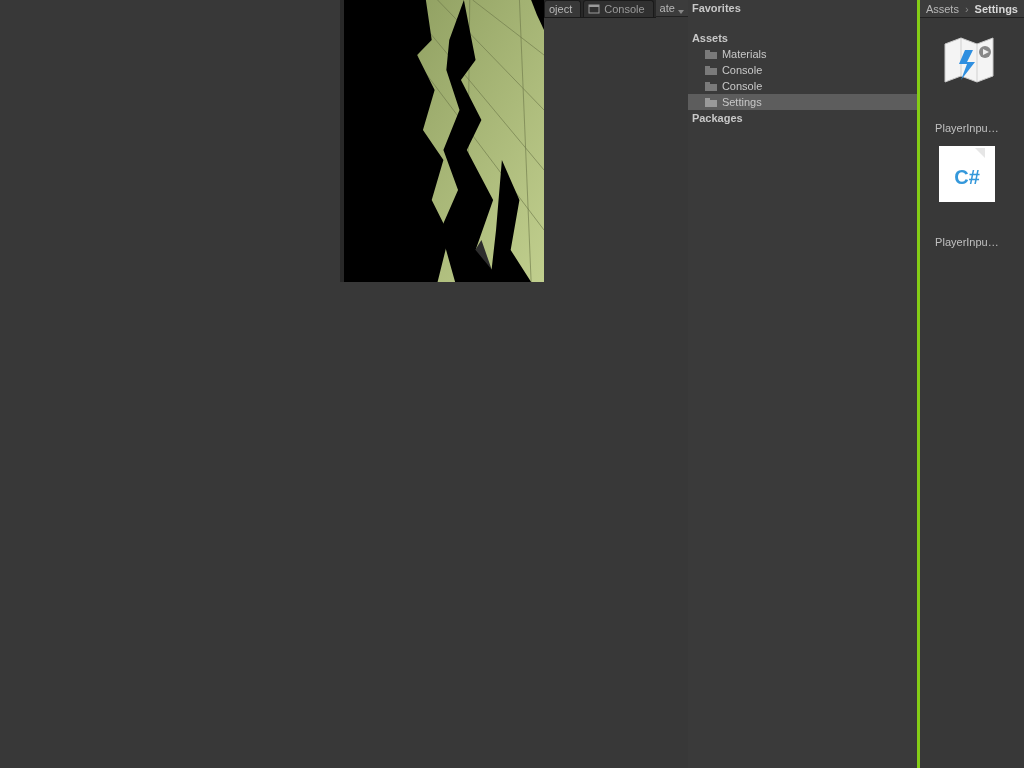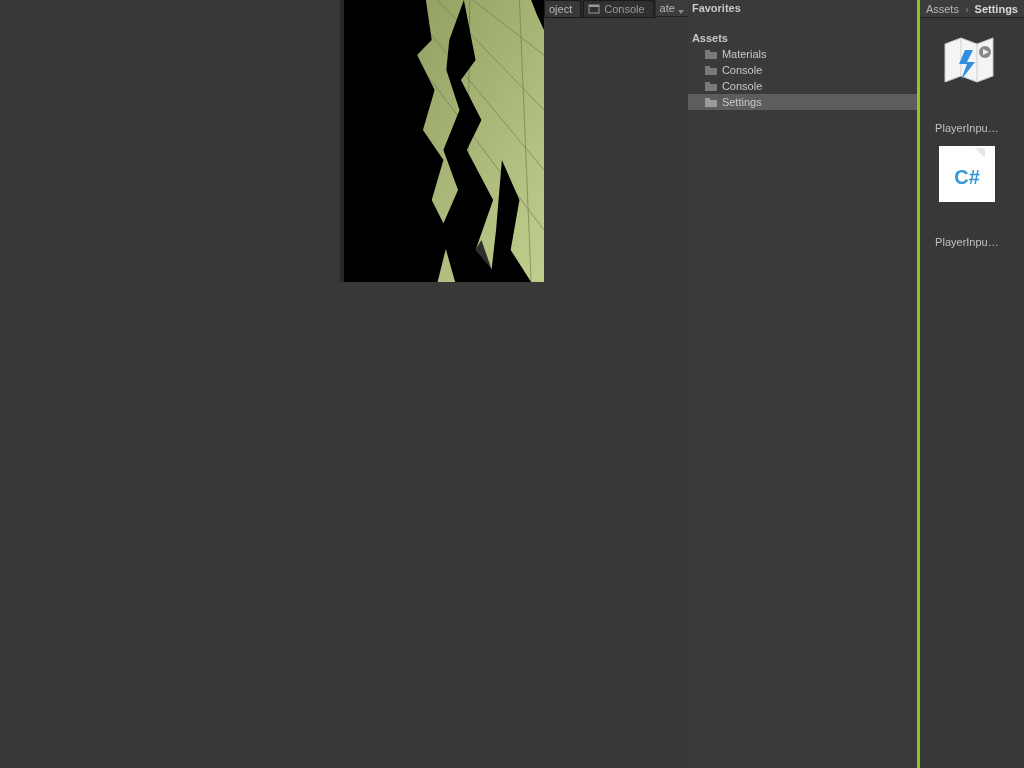--- a/index.html
+++ b/index.html
@@ -164,20 +164,21 @@
       <div class="tree-item selected">
         <span class="folder-icon">
             <svg viewBox="0 0 14 12">
               <path d="M1 3h4l1 1h7v7H1z" fill="#9a9a9a"></path>
               <rect x="1" y="2" width="5" height="2" fill="#9a9a9a"></rect>
             </svg>
           </span>
         <span>Settings</span>
       </div>
 
+      <div class="side-header">Packages</div>
     </div>
 
     <div class="content">
       <div class="breadcrumb">
         <span>Assets</span>
         <span class="sep">›</span>
         <span class="crumb-current">Settings</span>
       </div>
 
       <div class="asset-grid">

